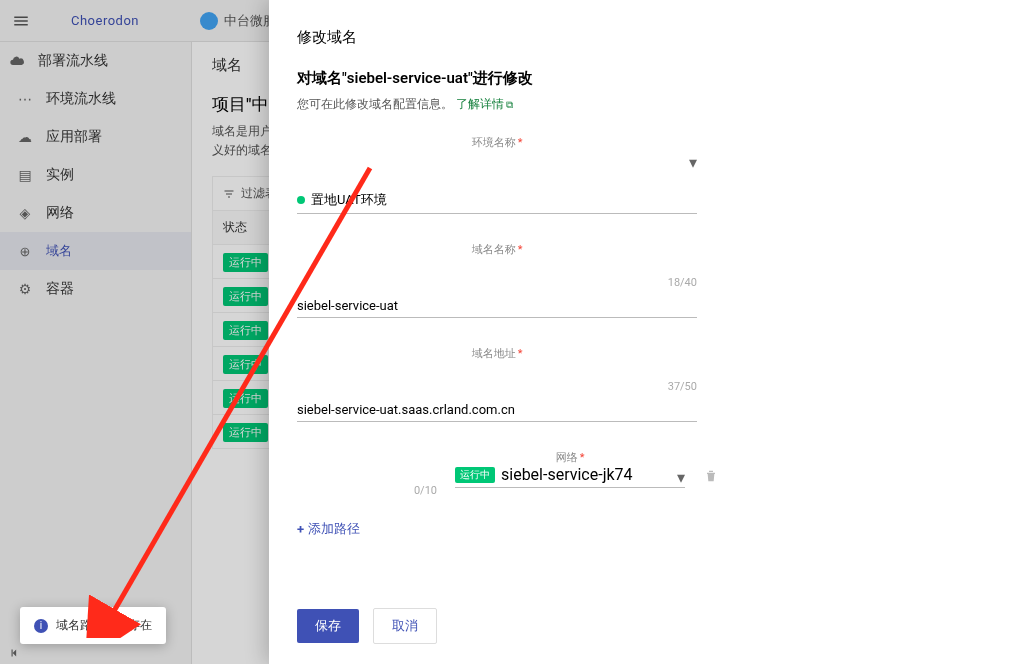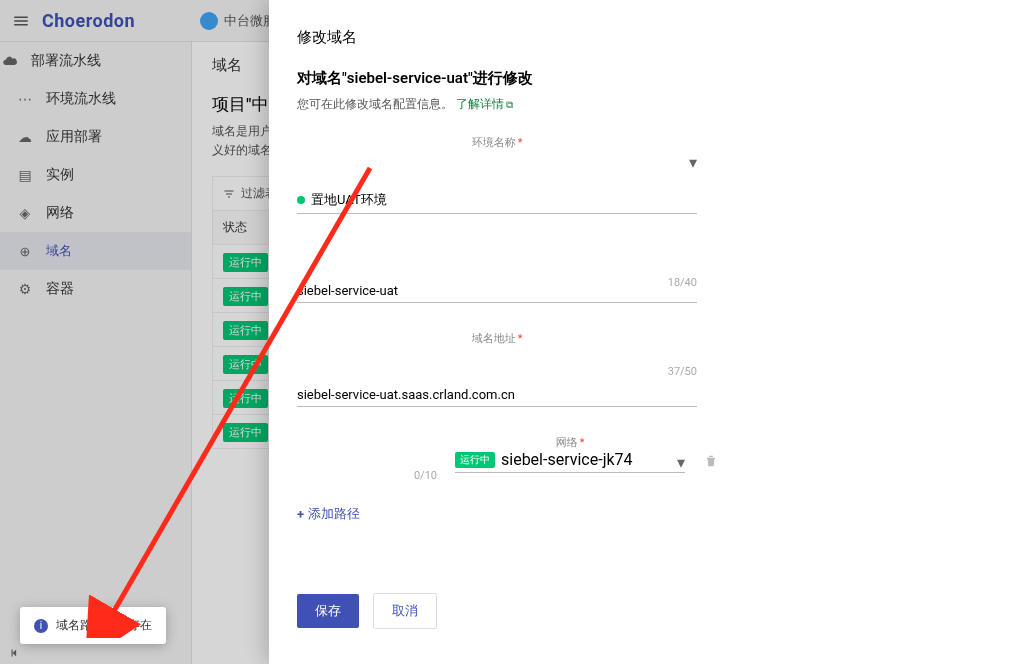--- a/index.html
+++ b/index.html
@@ -1,28 +1,28 @@
 <!DOCTYPE html>
 <html><head>
 <meta charset="utf-8">
 <style>
 * { margin: 0; padding: 0; box-sizing: border-box; font-family: -apple-system, BlinkMacSystemFont, "Segoe UI", Roboto, "Helvetica Neue", Arial, sans-serif; }
 body { width: 1024px; height: 664px; overflow: hidden; background: #fff; position: relative; }
 
 .topbar { height: 42px; background: #f5f5f5; border-bottom: 1px solid #e0e0e0; display: flex; align-items: center; }
 .topbar-left { display: flex; align-items: center; width: 192px; padding-left: 12px; }
 .hamburger { color: #555; margin-right: 12px; cursor: pointer; }
-.brand { color: #3f51b5; font-size: 18px; font-weight: 700; letter-spacing: 0.5px; }
+.brand { color: #3f51b5; font-size: 13px; font-weight: 400; letter-spacing: 0.5px; margin-left: 29px; }
 .topbar-crumbs { flex: 1; padding-left: 8px; display: flex; align-items: center; font-size: 13px; color: #555; }
 .crumb-icon { width: 18px; height: 18px; border-radius: 50%; background: #42a5f5; margin-right: 6px; display: inline-block; }
 
 .shell { display: flex; height: calc(100% - 42px); }
 
 .sidebar { width: 192px; background: #f5f5f5; border-right: 1px solid #e0e0e0; position: relative; }
-.sidebar-group { padding: 10px 1px; display: flex; align-items: center; font-size: 14px; color: #333; cursor: pointer; }
+.sidebar-group { padding: 10px 8px; display: flex; align-items: center; font-size: 14px; color: #333; cursor: pointer; }
 .sidebar-group .sicon { width: 18px; margin-right: 12px; color: #666; display:inline-flex; justify-content:center;}
 .sidebar-sub { padding: 10px 16px 10px 44px; font-size: 13px; color: #555; cursor: pointer; }
 .sidebar-sub.active { background: rgba(63,81,181,0.08); color: #3f51b5; }
 .sidebar-collapse { position: absolute; bottom: 4px; left: 8px; color: #666; cursor: pointer; font-size: 14px; }
 
 .main { flex: 1; background: #fff; padding: 0 20px; }
 .page-h2 { font-size: 15px; color: #333; padding: 14px 0 8px; }
 .page-h1 { font-size: 17px; color: #000; font-weight: 500; padding: 10px 0 6px; }
 .page-desc { font-size: 12px; color: #555; line-height: 1.6; }
 .filter-row { margin-top: 16px; border: 1px solid #eee; border-bottom: none; padding: 8px 10px; display:flex; align-items:center; font-size:12px; color:#555;}
@@ -166,20 +166,21 @@
   <div class="field">
     <label><span>环境名称</span><span class="req">*</span></label>
     <div class="line" style="display:flex;align-items:center;">
       <span class="envdot"></span>
       <span>置地UAT环境</span>
     </div>
     <span class="caret">▾</span>
   </div>
 
   <div class="field">
+    <label><span>域名名称</span><span class="req">*</span></label>
     <input class="line" value="siebel-service-uat" style="">
     <span class="counter">18/40</span>
   </div>
 
   <div class="field">
     <label><span>域名地址</span><span class="req">*</span></label>
     <input class="line" value="siebel-service-uat.saas.crland.com.cn" style="">
     <span class="counter">37/50</span>
   </div>
 

